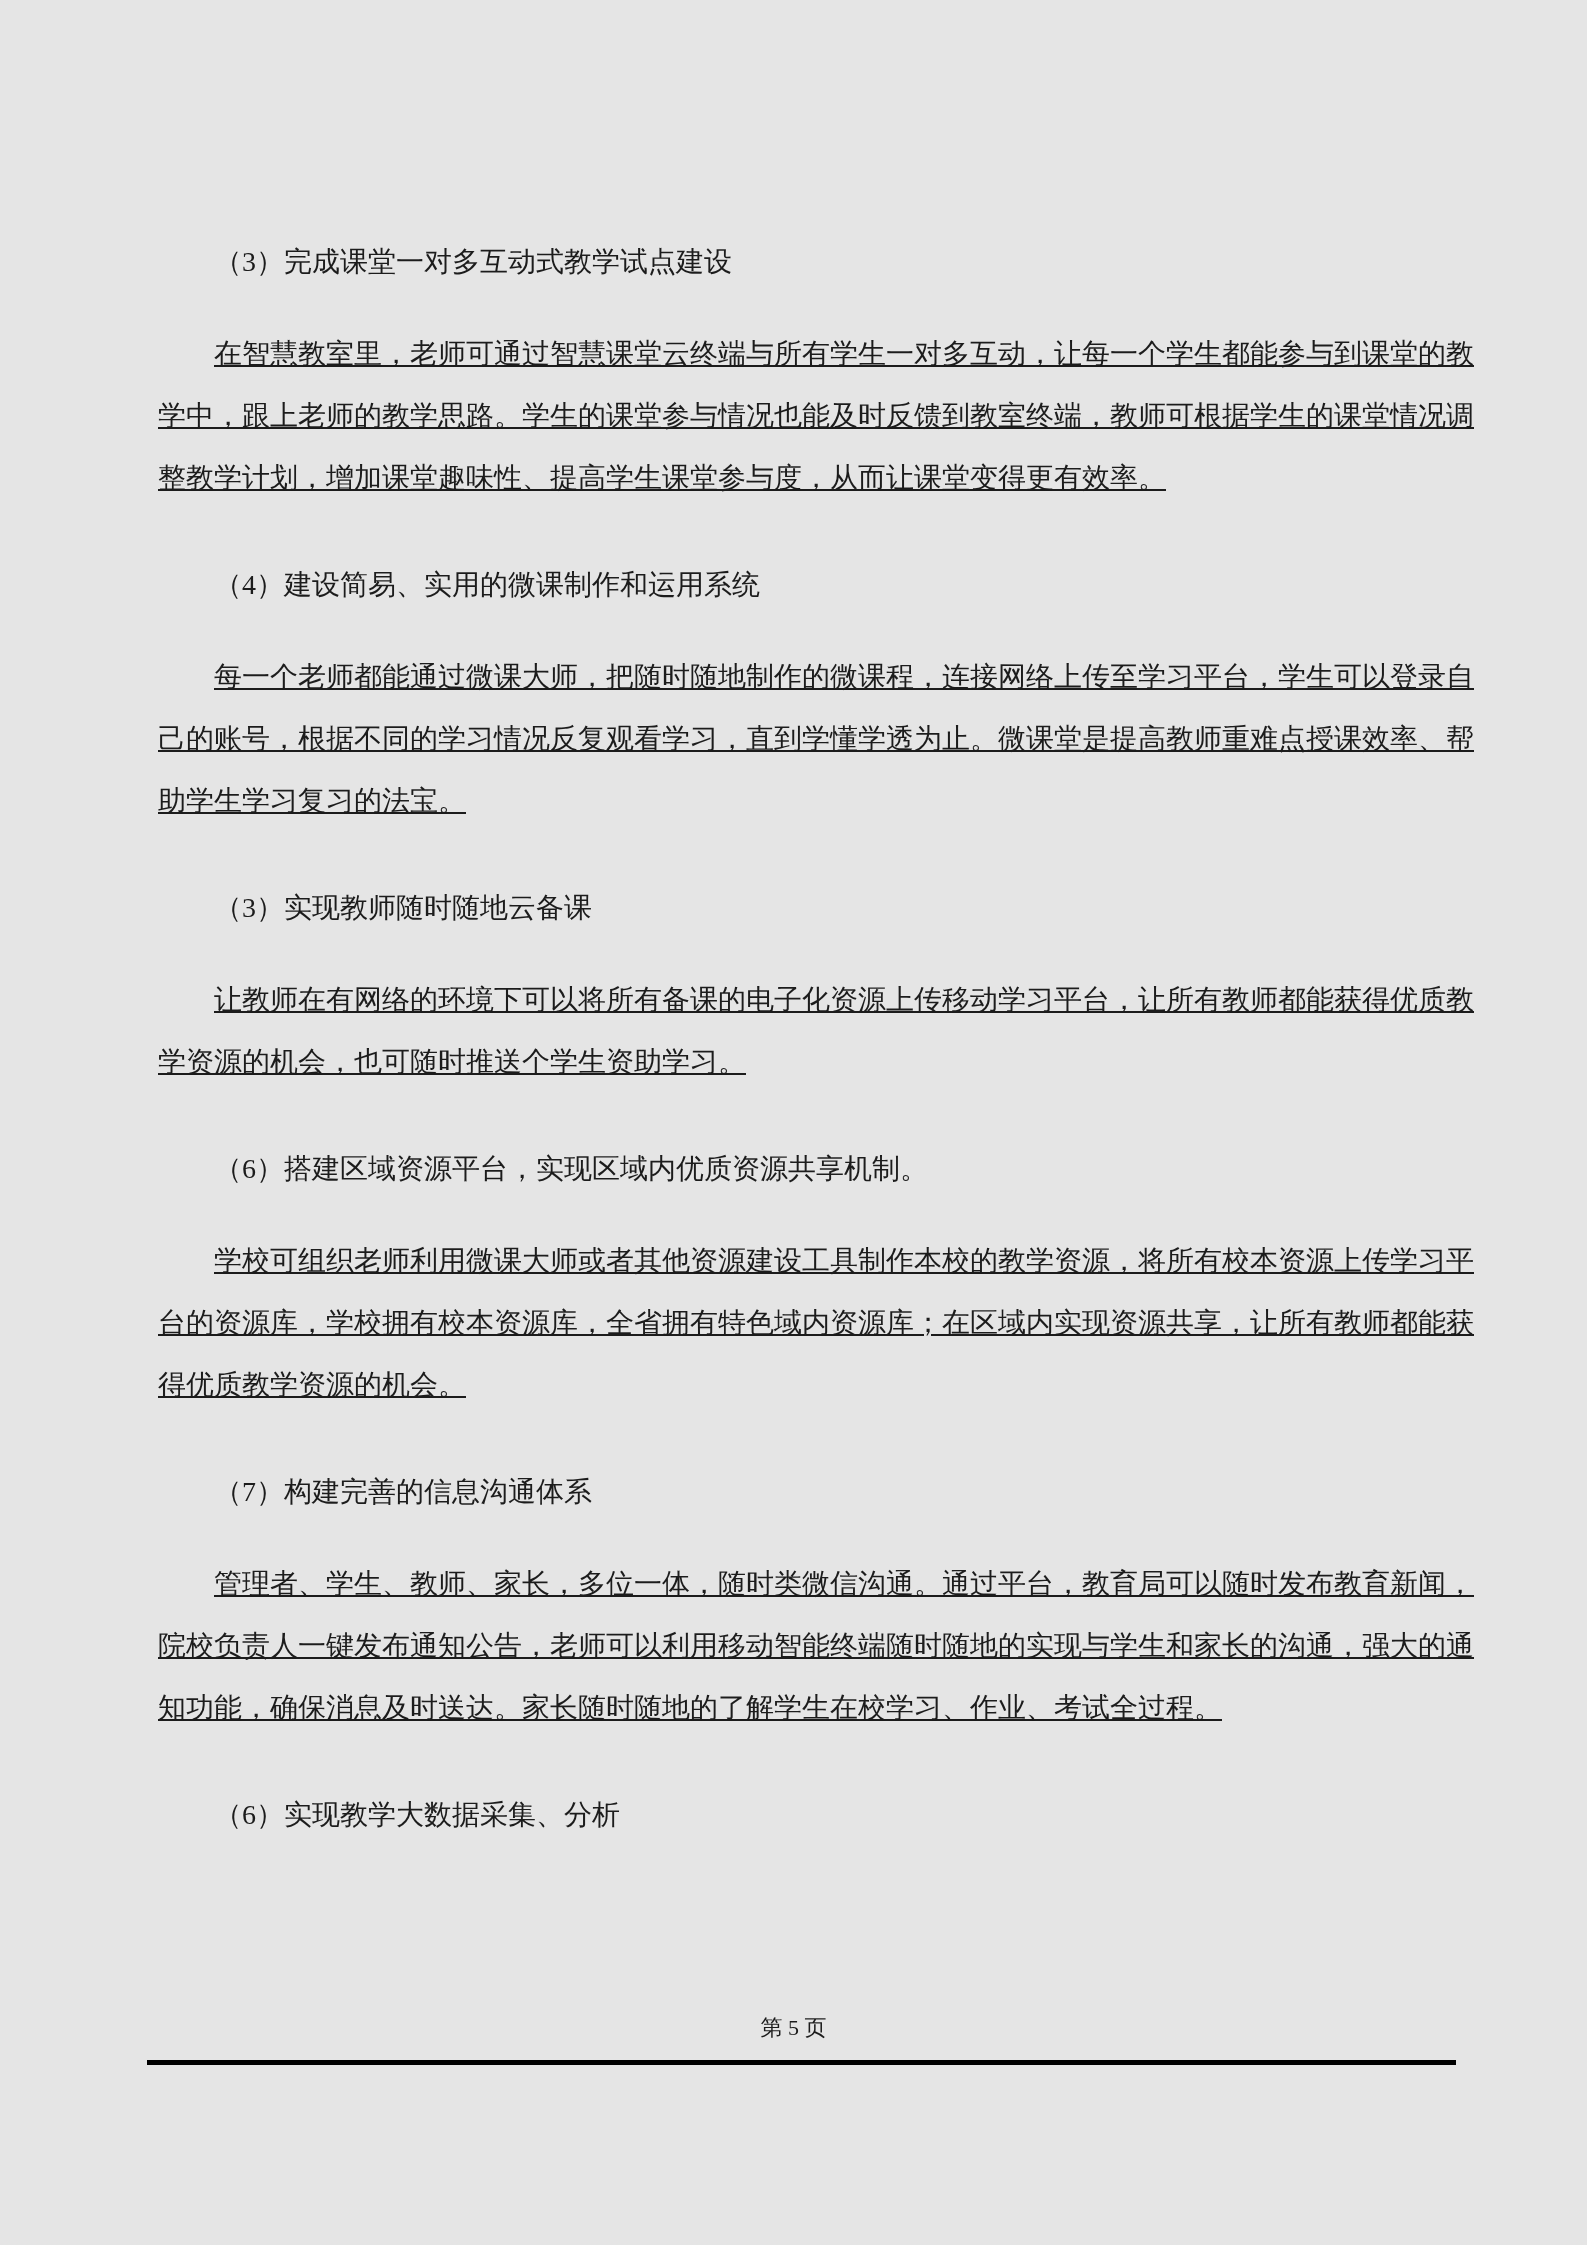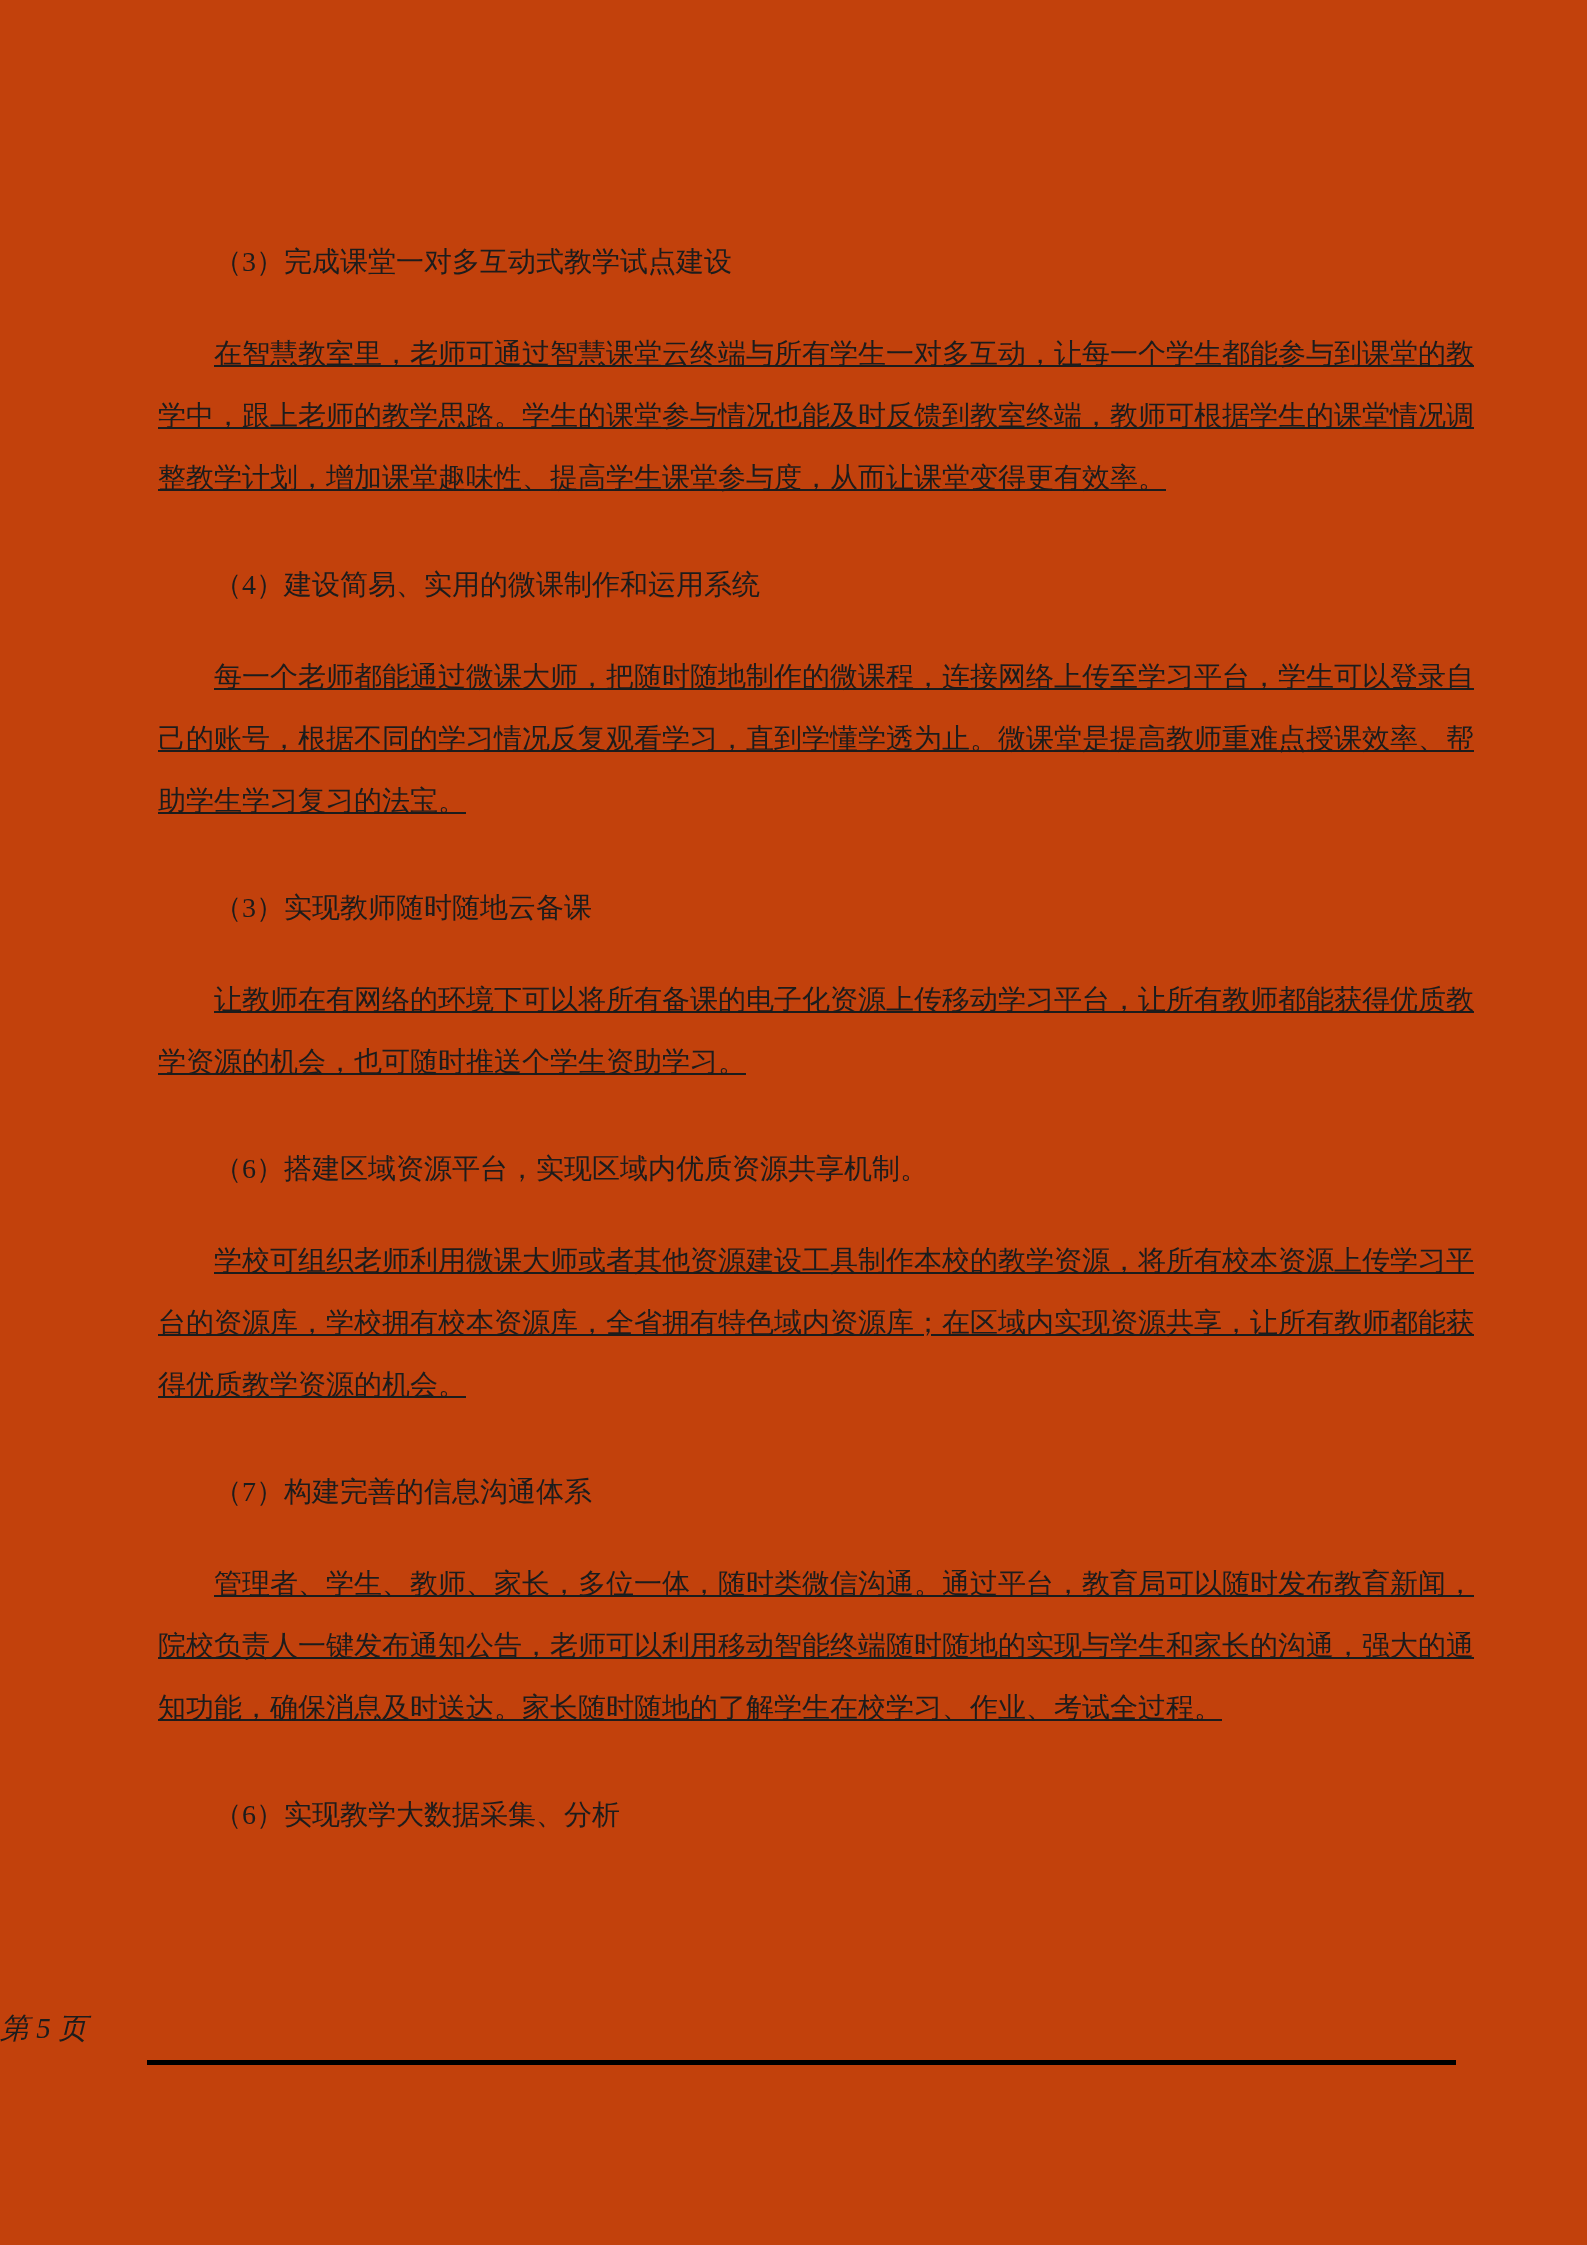--- a/index.html
+++ b/index.html
@@ -4,21 +4,21 @@
 <style>
   html, body {
     margin: 0;
     padding: 0;
     background: #ffffff;
   }
   .page {
     position: relative;
     width: 1587px;
     height: 2245px;
-    background: #c2410c;
+    background: #e5e5e5;
     box-sizing: border-box;
     padding: 186px 113px 0 158px;
     font-family: "Liberation Serif", "DejaVu Serif", serif;
     color: #1c1c1c;
     overflow: hidden;
   }
   .section-heading {
     font-size: 28px;
     line-height: 62px;
     margin: 45px 0 30px 0;
@@ -32,25 +32,24 @@
     text-align: justify;
     text-indent: 56px;
     word-break: break-all;
     text-decoration: underline;
   }
   .page-footer {
     position: absolute;
     left: 0;
     right: 0;
     top: 2008px;
-    text-align: left;
-    font-size: 29px;
+    text-align: center;
+    font-size: 22px;
     line-height: 40px;
     color: #1c1c1c;
-    font-style: italic;
   }
   .footer-rule {
     position: absolute;
     left: 147px;
     top: 2060px;
     width: 1309px;
     height: 5px;
     background: #000000;
   }
 </style>

